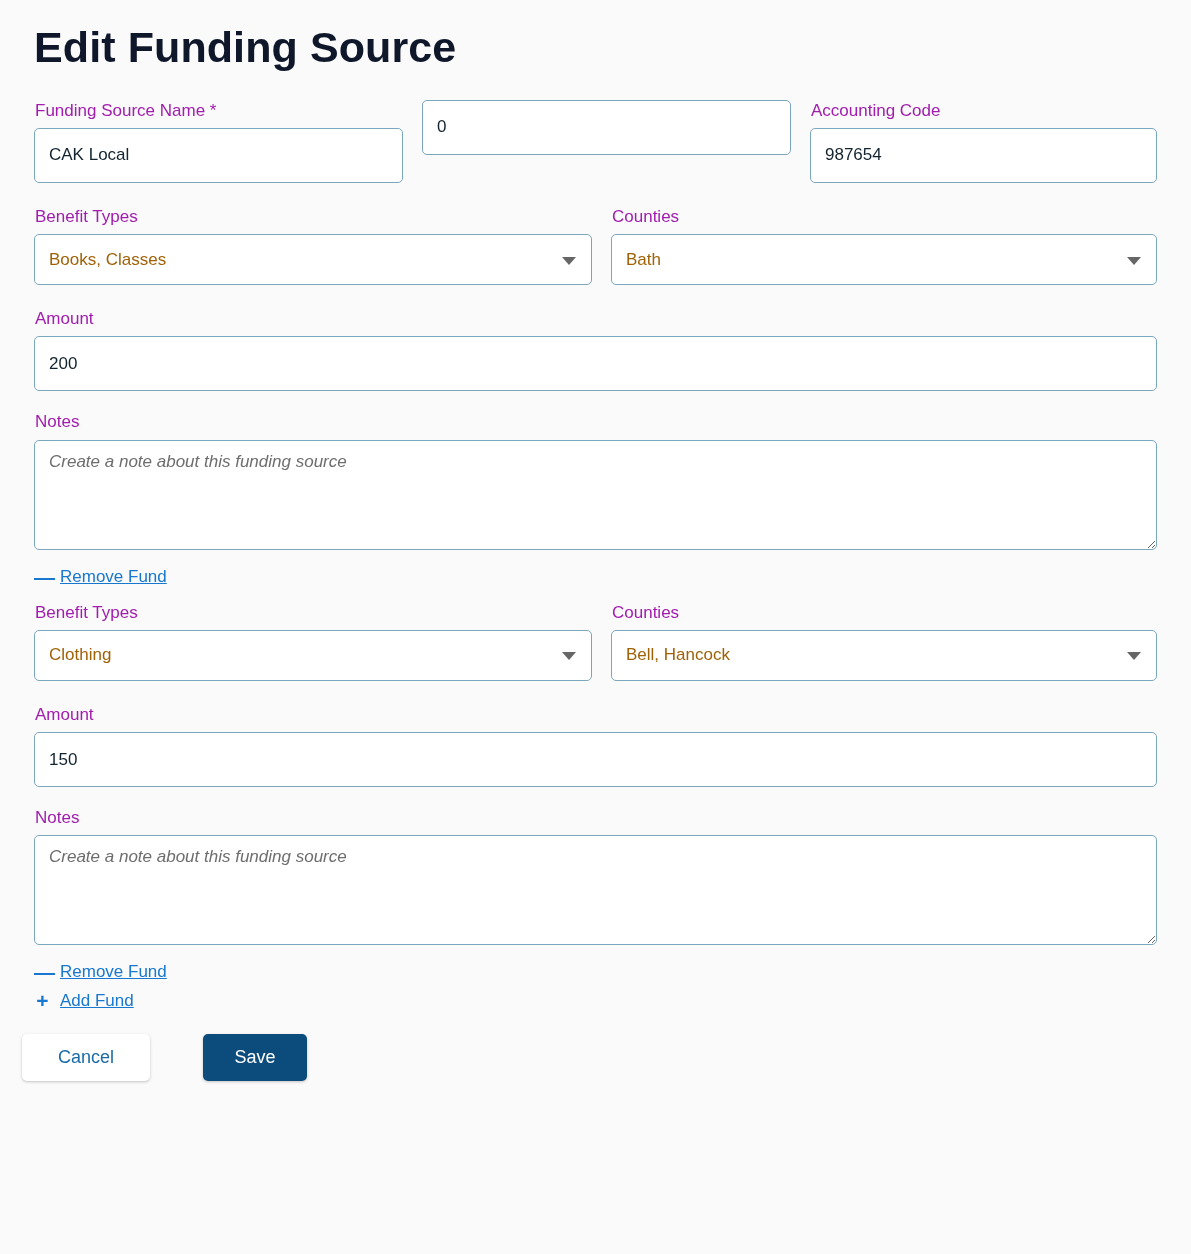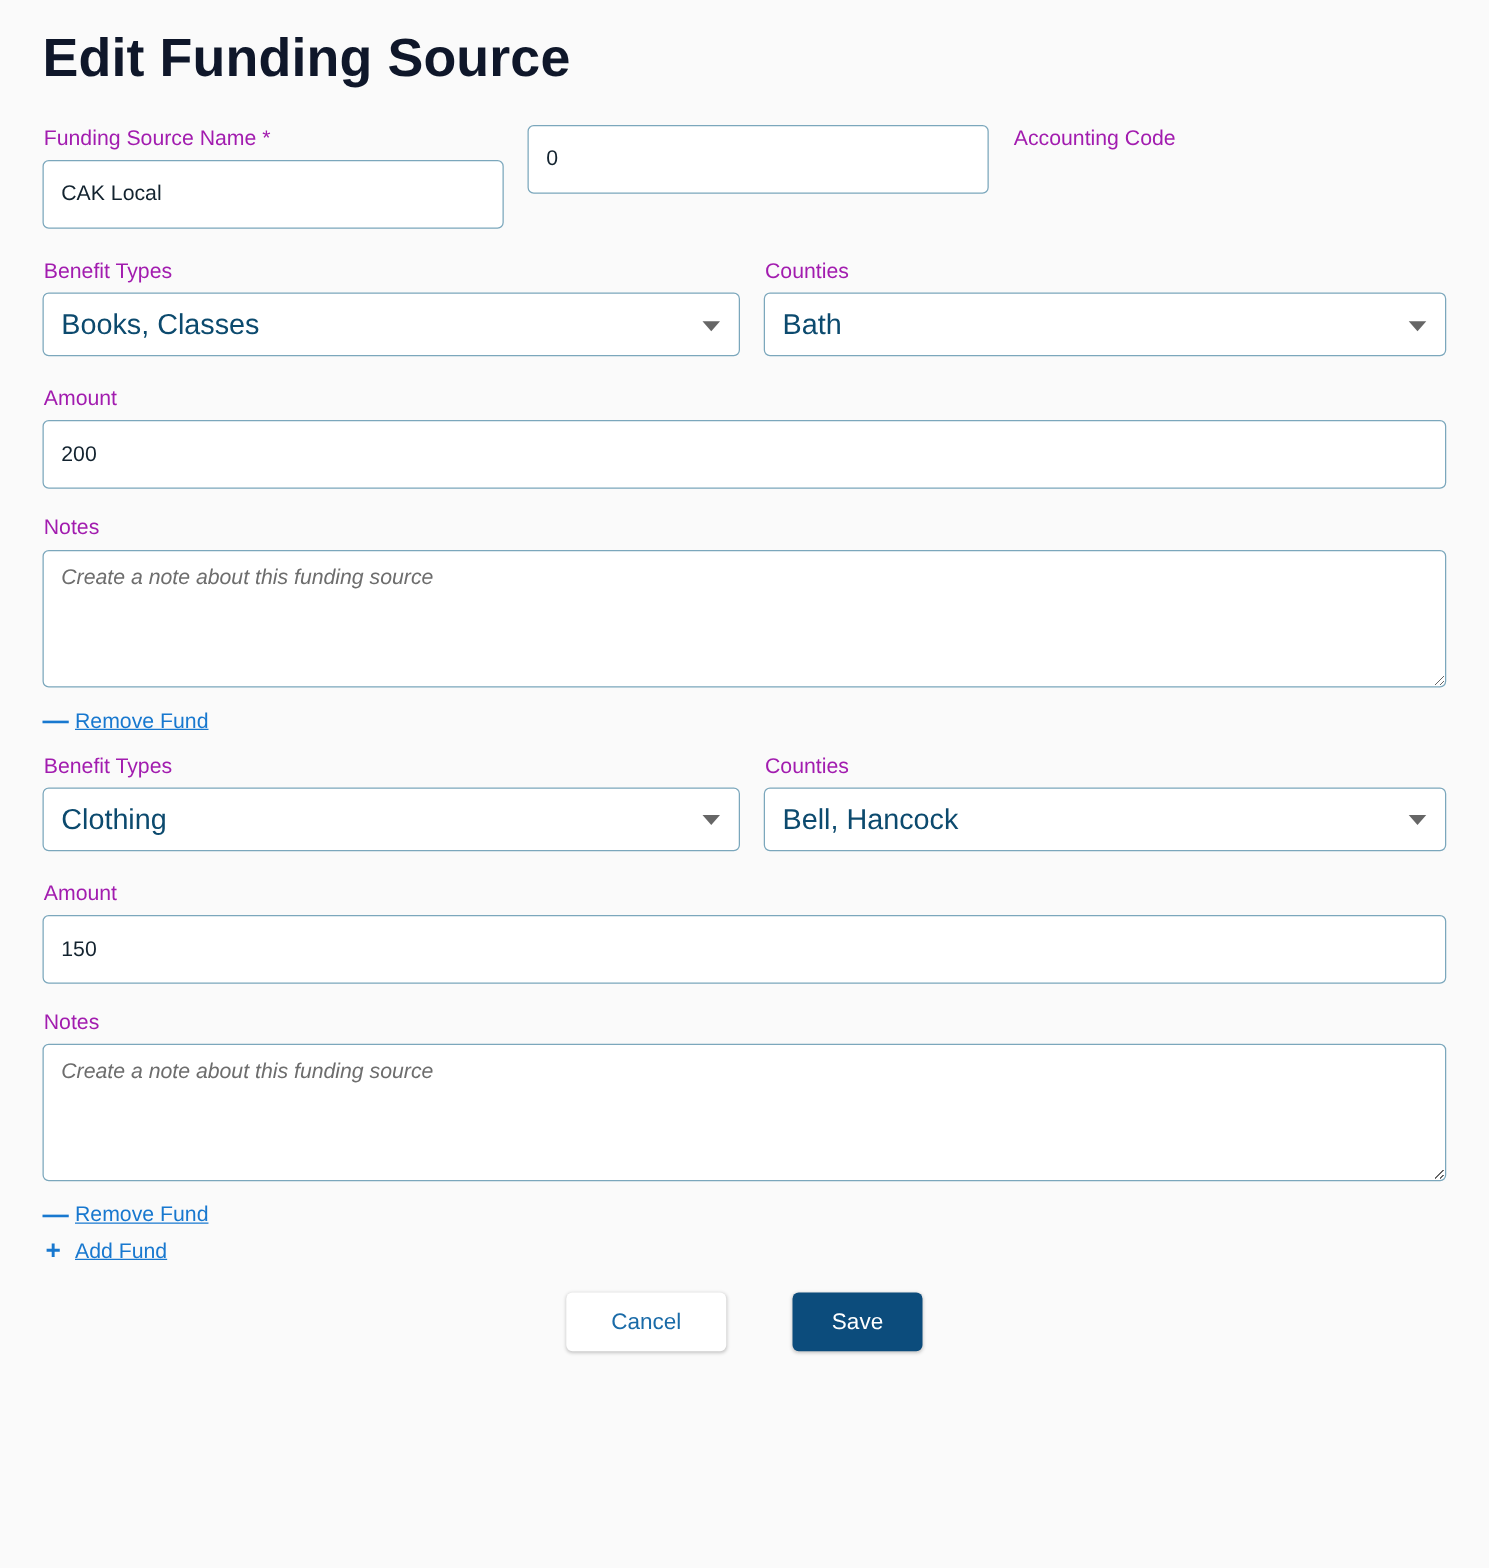--- a/index.html
+++ b/index.html
@@ -67,22 +67,22 @@
   .select-wrap { position: relative; width: 100%; }
   .select-box {
     display: flex;
     align-items: center;
     width: 100%;
     height: 51px;
     background: #ffffff;
     border: 1px solid #7ba7bc;
     border-radius: 5px;
     padding: 0 48px 0 14px;
-    font-size: 23px;
-    color: #0c4a6e;
+    font-size: 17px;
+    color: #a16207;
     cursor: pointer;
     user-select: none;
     white-space: nowrap;
     overflow: hidden;
   }
   .caret {
     position: absolute;
     right: 16px;
     top: 50%;
     margin-top: -3px;
@@ -134,21 +134,20 @@
     font-weight: 400;
     text-decoration: underline;
     cursor: pointer;
   }
 
   .mt-labelgap { margin-top: 20px; }
   .mt-blockgap { margin-top: 23px; }
 
   .actions {
     display: flex;
-    justify-content: center;
     align-items: center;
     gap: 53px;
     margin-top: 23px;
   }
   .btn {
     font-family: "Liberation Sans", sans-serif;
     font-size: 18px;
     border-radius: 5px;
     cursor: pointer;
     border: none;
@@ -179,20 +178,21 @@
   <div class="row top">
     <div class="col-name">
       <div class="field-label">Funding Source Name *</div>
       <input class="txt-input" type="text" value="CAK Local" style="">
     </div>
     <div class="col-alloc">
       <input class="txt-input" type="text" value="0" style="">
     </div>
     <div class="col-acct">
       <div class="field-label">Accounting Code</div>
+      <input class="txt-input" type="text" value="987654" style="">
     </div>
   </div>
 
   <div class="row mt-blockgap">
     <div class="col-benefit">
       <div class="field-label">Benefit Types</div>
       <div class="select-wrap">
         <div class="select-box">Books, Classes</div>
         <span class="caret"></span>
       </div>

